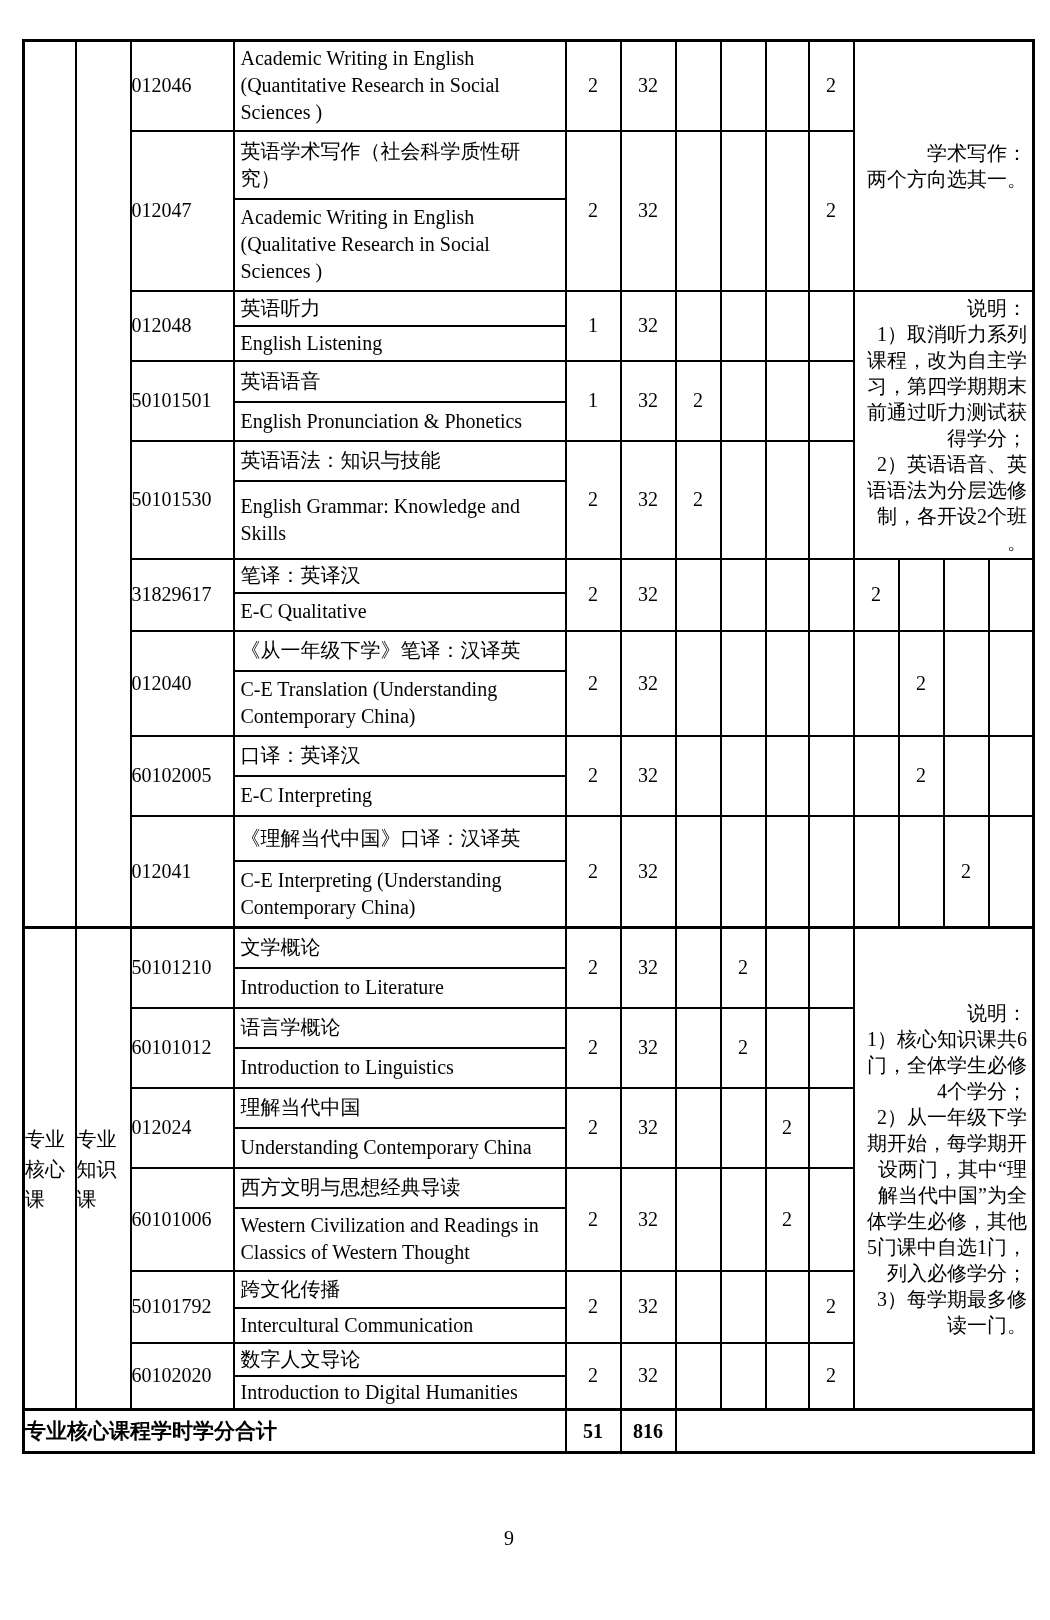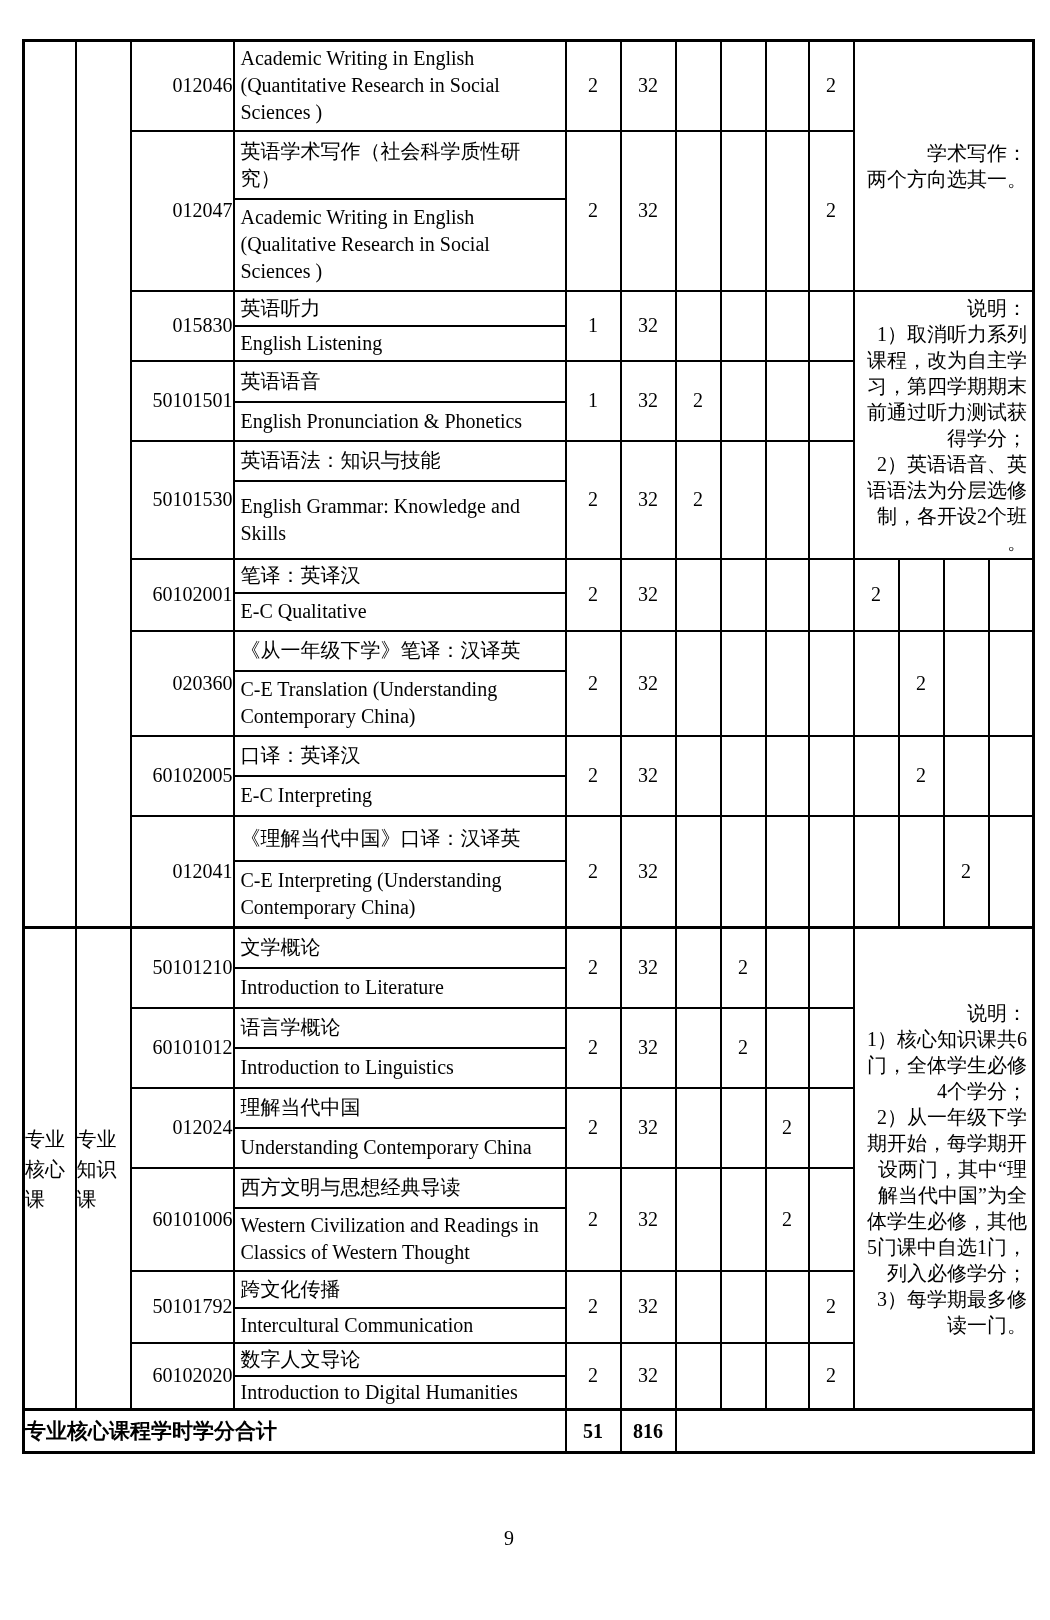--- a/index.html
+++ b/index.html
@@ -9,21 +9,21 @@
   }
   table.curriculum{
     position:absolute;left:22px;top:39px;width:1012px;
     border-collapse:collapse;table-layout:fixed;
     border:3px solid #000;
   }
   td{border:2px solid #000;padding:0;overflow:hidden;vertical-align:middle;}
   tr.sec-top td{border-top:3px solid #000;}
   tr.sum-row td{border-top:3px solid #000;border-bottom:3px solid #000;}
   .c-cat{text-align:left;font-size:20px;line-height:30px;white-space:pre-line;}
-  .c-code{text-align:right;font-size:20px;}
+  .c-code{text-align:left;font-size:20px;}
   .c-name{text-align:left;padding:2px 6px;font-size:20px;line-height:27px;}
   .c-num,.c-sem{text-align:center;font-size:20px;}
   .c-note{text-align:right;padding:3px 5px;font-size:20px;line-height:26px;white-space:pre-line;vertical-align:middle;}
   .c-sum-label{text-align:left;font-weight:bold;font-size:21px;font-family:"Liberation Sans","DejaVu Sans",sans-serif;}
   .c-sum-num{font-weight:bold;}
   .page-number{position:absolute;left:0;top:1527px;width:1018px;text-align:center;font-size:20px;}
 </style>
 </head>
 <body>
 
@@ -66,21 +66,21 @@
         <td class="c-num" rowspan="2">32</td>
         <td class="c-sem" rowspan="2"></td>
         <td class="c-sem" rowspan="2"></td>
         <td class="c-sem" rowspan="2"></td>
         <td class="c-sem" rowspan="2">2</td>
       </tr>
       <tr style="height: 92px;">
         <td class="c-name">Academic Writing in English (Qualitative Research in Social Sciences )</td>
       </tr>
       <tr style="height: 35px;">
-        <td class="c-code" rowspan="2">015830</td>
+        <td class="c-code" rowspan="2">012048</td>
         <td class="c-name">英语听力</td>
         <td class="c-num" rowspan="2">1</td>
         <td class="c-num" rowspan="2">32</td>
         <td class="c-sem" rowspan="2"></td>
         <td class="c-sem" rowspan="2"></td>
         <td class="c-sem" rowspan="2"></td>
         <td class="c-sem" rowspan="2"></td>
         <td class="c-note" rowspan="6" colspan="4">说明：
 1）取消听力系列
 课程，改为自主学
@@ -115,38 +115,38 @@
         <td class="c-num" rowspan="2">32</td>
         <td class="c-sem" rowspan="2">2</td>
         <td class="c-sem" rowspan="2"></td>
         <td class="c-sem" rowspan="2"></td>
         <td class="c-sem" rowspan="2"></td>
       </tr>
       <tr style="height: 78px;">
         <td class="c-name">English Grammar: Knowledge and Skills</td>
       </tr>
       <tr style="height: 34px;">
-        <td class="c-code" rowspan="2">60102001</td>
+        <td class="c-code" rowspan="2">31829617</td>
         <td class="c-name">笔译：英译汉</td>
         <td class="c-num" rowspan="2">2</td>
         <td class="c-num" rowspan="2">32</td>
         <td class="c-sem" rowspan="2"></td>
         <td class="c-sem" rowspan="2"></td>
         <td class="c-sem" rowspan="2"></td>
         <td class="c-sem" rowspan="2"></td>
         <td class="c-sem" rowspan="2">2</td>
         <td class="c-sem" rowspan="2"></td>
         <td class="c-sem" rowspan="2"></td>
         <td class="c-sem" rowspan="2"></td>
       </tr>
       <tr style="height: 38px;">
         <td class="c-name">E-C Qualitative</td>
       </tr>
       <tr style="height: 40px;">
-        <td class="c-code" rowspan="2">020360</td>
+        <td class="c-code" rowspan="2">012040</td>
         <td class="c-name">《从一年级下学》笔译：汉译英</td>
         <td class="c-num" rowspan="2">2</td>
         <td class="c-num" rowspan="2">32</td>
         <td class="c-sem" rowspan="2"></td>
         <td class="c-sem" rowspan="2"></td>
         <td class="c-sem" rowspan="2"></td>
         <td class="c-sem" rowspan="2"></td>
         <td class="c-sem" rowspan="2"></td>
         <td class="c-sem" rowspan="2">2</td>
         <td class="c-sem" rowspan="2"></td>

